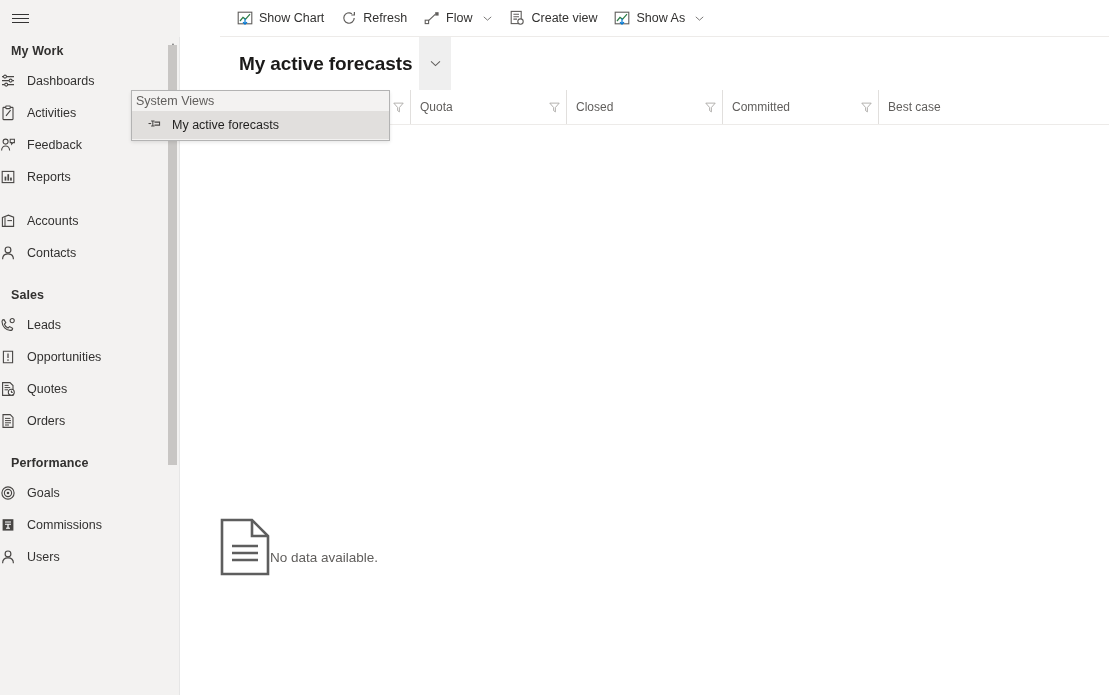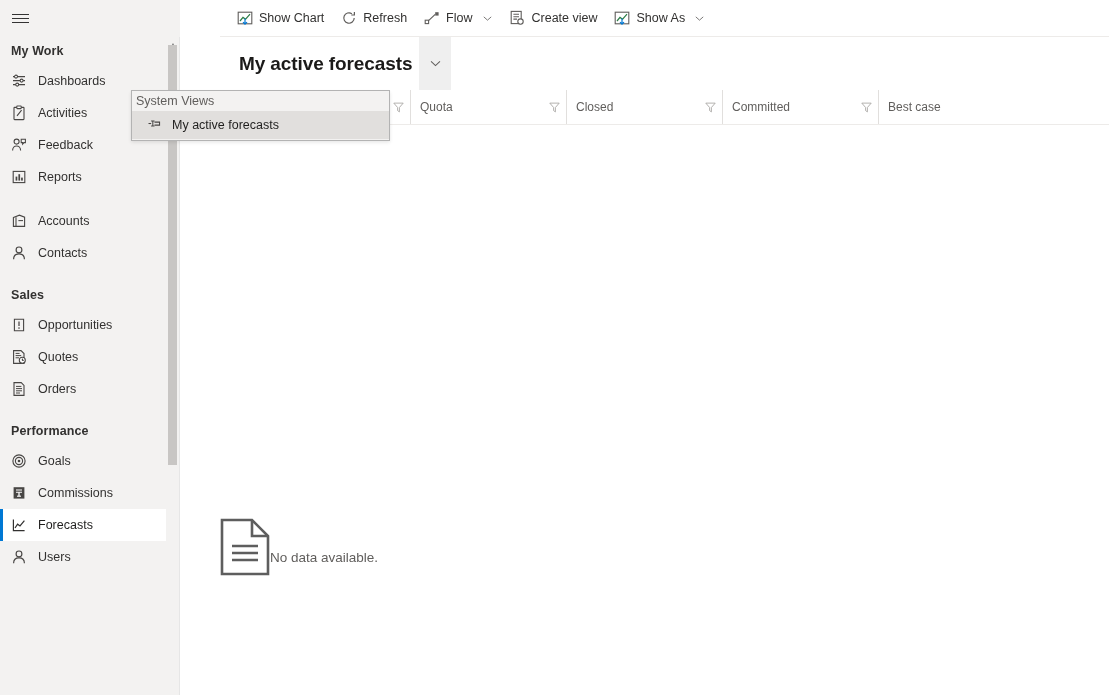--- a/index.html
+++ b/index.html
@@ -52,21 +52,20 @@
     height: 28px;
     line-height: 28px;
     letter-spacing: .1px;
   }
   .group-spacer { height: 12px; }
   .nav-item {
     position: relative;
     height: 32px;
     display: flex;
     align-items: center;
-    padding-left: 11px;
     font-size: 12.5px;
     color: #323130;
     cursor: pointer;
     white-space: nowrap;
   }
   .nav-item .ico {
     width: 22px; height: 18px;
     display: flex; align-items: center; justify-content: flex-start;
     flex: 0 0 22px;
     color: #484644;
@@ -345,20 +344,29 @@
               <path d="M2.6 14.2 c0-3.5 2.4-5.3 5.4-5.3 s5.4 1.8 5.4 5.3" fill="none" stroke="#484644" stroke-width="1.15"></path>
             </svg>
           </span>
           <span class="lbl">Contacts</span>
         </div>
         <div class="group-spacer"></div>
         <div class="nav-group-title">Sales</div>
         <div class="nav-item">
           <span class="ico">
             <svg width="16" height="16" viewBox="0 0 16 16" aria-hidden="true">
+              <path d="M2 4.4 c0 5.2 4.4 9 8.2 9 c1.4 0 2.4-1 2.4-2 L9.6 9.6 L8 11 C6.2 10.2 5 8.8 4.4 7.2 L5.8 5.6 L4 2.6 C3 2.6 2 3.4 2 4.4 z" fill="none" stroke="#484644" stroke-width="1.1"></path>
+              <circle cx="12.2" cy="3.6" r="2.1" fill="none" stroke="#484644" stroke-width="1.05"></circle>
+            </svg>
+          </span>
+          <span class="lbl">Leads</span>
+        </div>
+        <div class="nav-item">
+          <span class="ico">
+            <svg width="16" height="16" viewBox="0 0 16 16" aria-hidden="true">
               <path d="M3.4 2.2 h9.2 v11.6 h-9.2 z" fill="none" stroke="#484644" stroke-width="1.1"></path>
               <path d="M8 4.6 v4.4" stroke="#484644" stroke-width="1.25"></path>
               <circle cx="8" cy="11.1" r="0.8" fill="#484644"></circle>
             </svg>
           </span>
           <span class="lbl">Opportunities</span>
         </div>
         <div class="nav-item">
           <span class="ico">
             <svg width="16" height="16" viewBox="0 0 16 16" aria-hidden="true">
@@ -394,29 +402,20 @@
         <div class="nav-item">
           <span class="ico">
             <svg width="16" height="16" viewBox="0 0 16 16" aria-hidden="true">
               <rect x="2.6" y="2.2" width="10.8" height="11.4" fill="#484644"></rect>
               <path d="M5 5 h6 M5 7.2 h6" stroke="#ffffff" stroke-width="1.1"></path>
               <path d="M8 7.2 v4" stroke="#ffffff" stroke-width="1.3"></path>
               <path d="M6 11.2 h4" stroke="#ffffff" stroke-width="1.1"></path>
             </svg>
           </span>
           <span class="lbl">Commissions</span>
-        </div>
-        <div class="nav-item selected" style="width: 180px;">
-          <span class="ico">
-            <svg width="16" height="16" viewBox="0 0 16 16" aria-hidden="true">
-              <path d="M2.4 2.4 v11.2 h11.2" fill="none" stroke="#323130" stroke-width="1.2"></path>
-              <path d="M4 11 L6.6 7.2 L9 9 L13.4 3.6" fill="none" stroke="#323130" stroke-width="1.2"></path>
-            </svg>
-          </span>
-          <span class="lbl">Forecasts</span>
         </div>
         <div class="nav-item">
           <span class="ico">
             <svg width="16" height="16" viewBox="0 0 16 16" aria-hidden="true">
               <circle cx="8" cy="4.9" r="2.9" fill="none" stroke="#484644" stroke-width="1.15"></circle>
               <path d="M2.6 14.2 c0-3.5 2.4-5.3 5.4-5.3 s5.4 1.8 5.4 5.3" fill="none" stroke="#484644" stroke-width="1.15"></path>
             </svg>
           </span>
           <span class="lbl">Users</span>
         </div>

